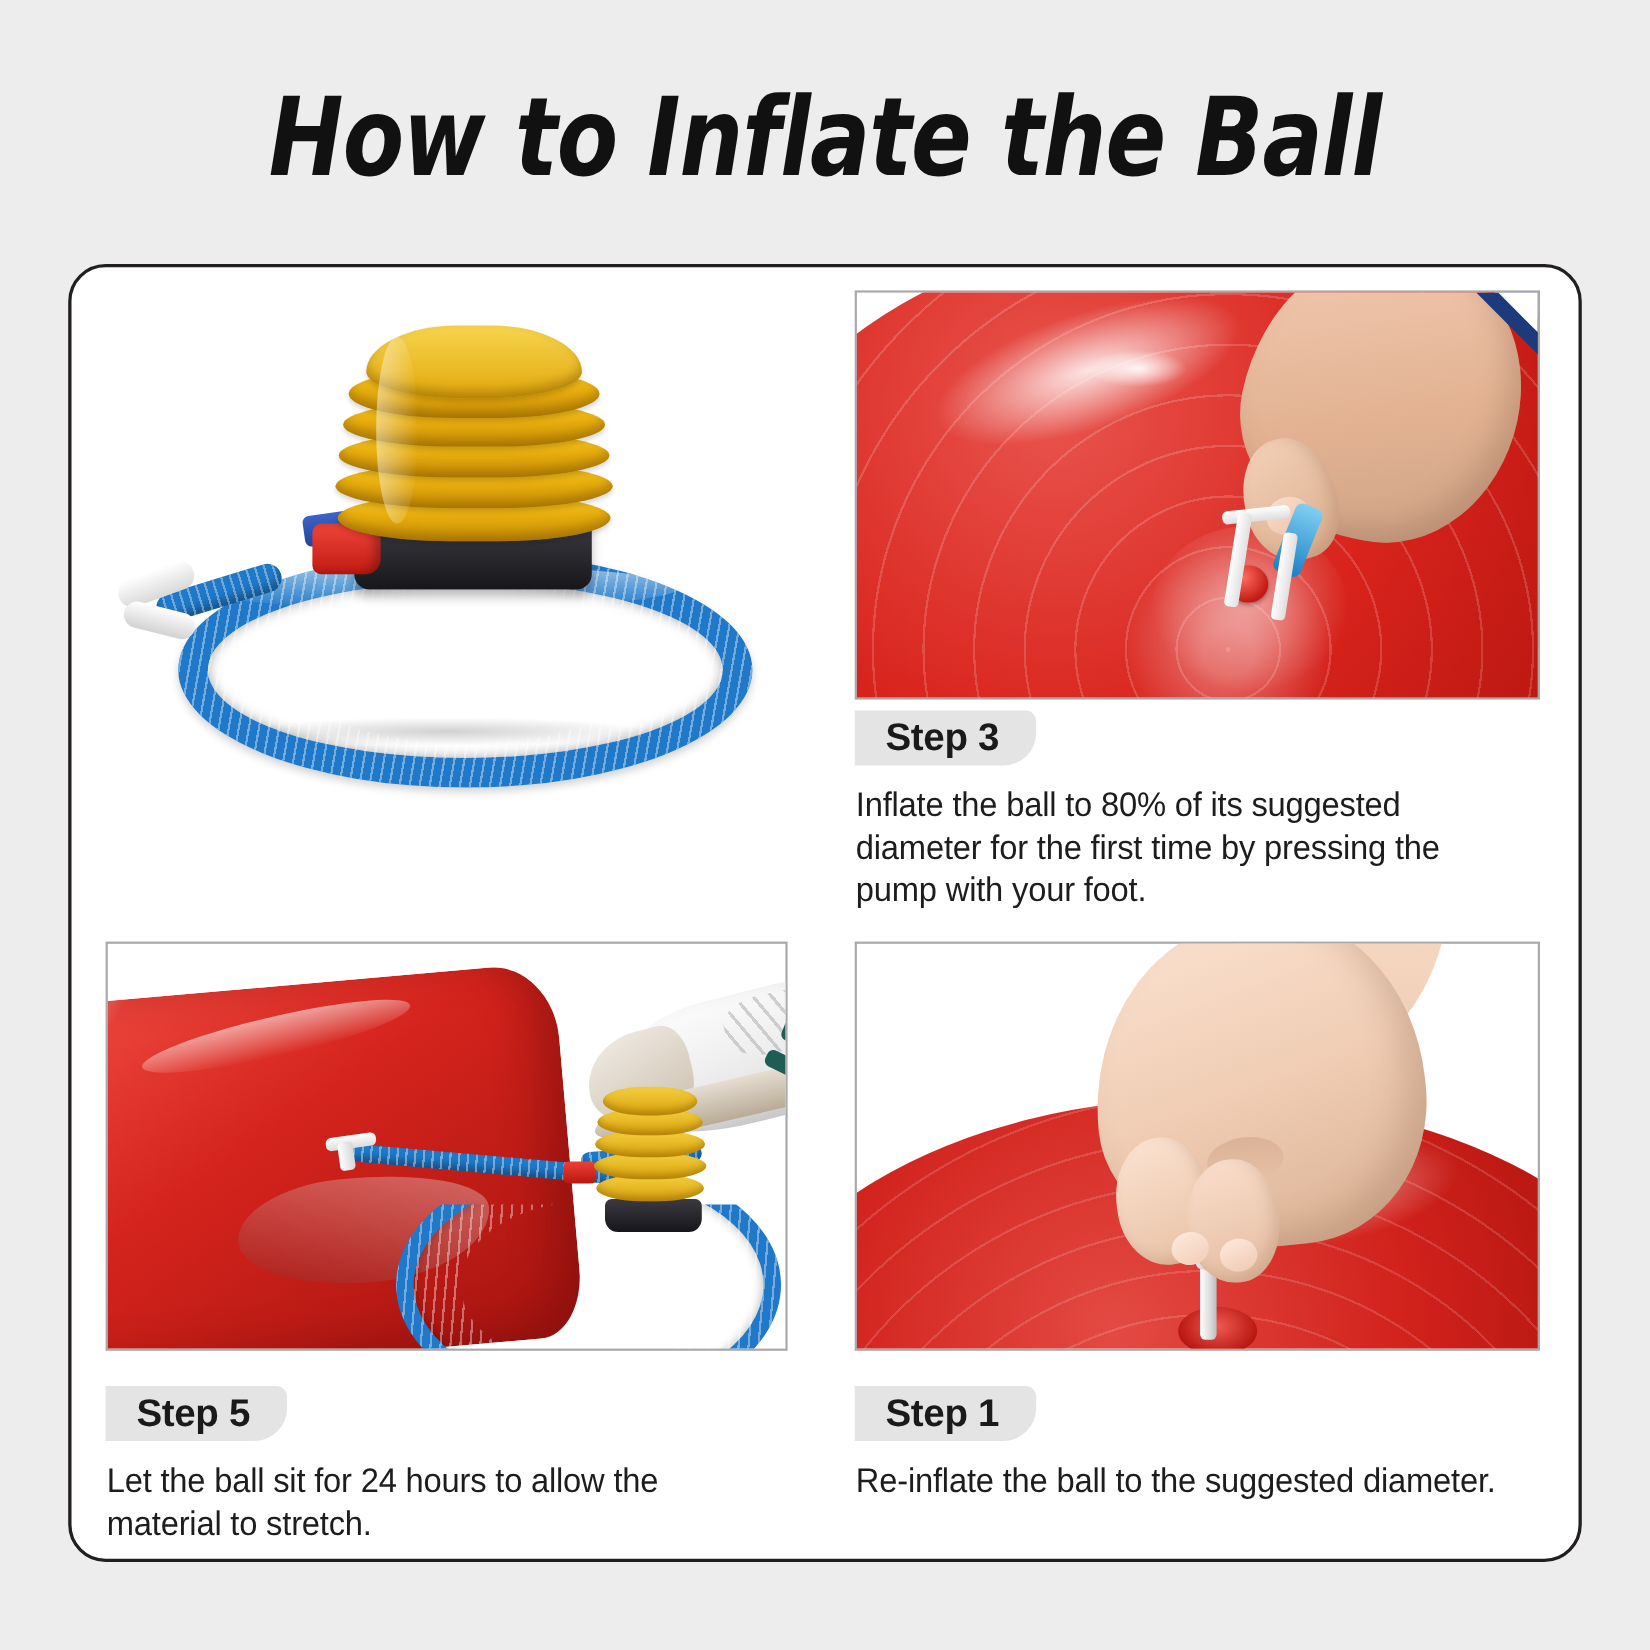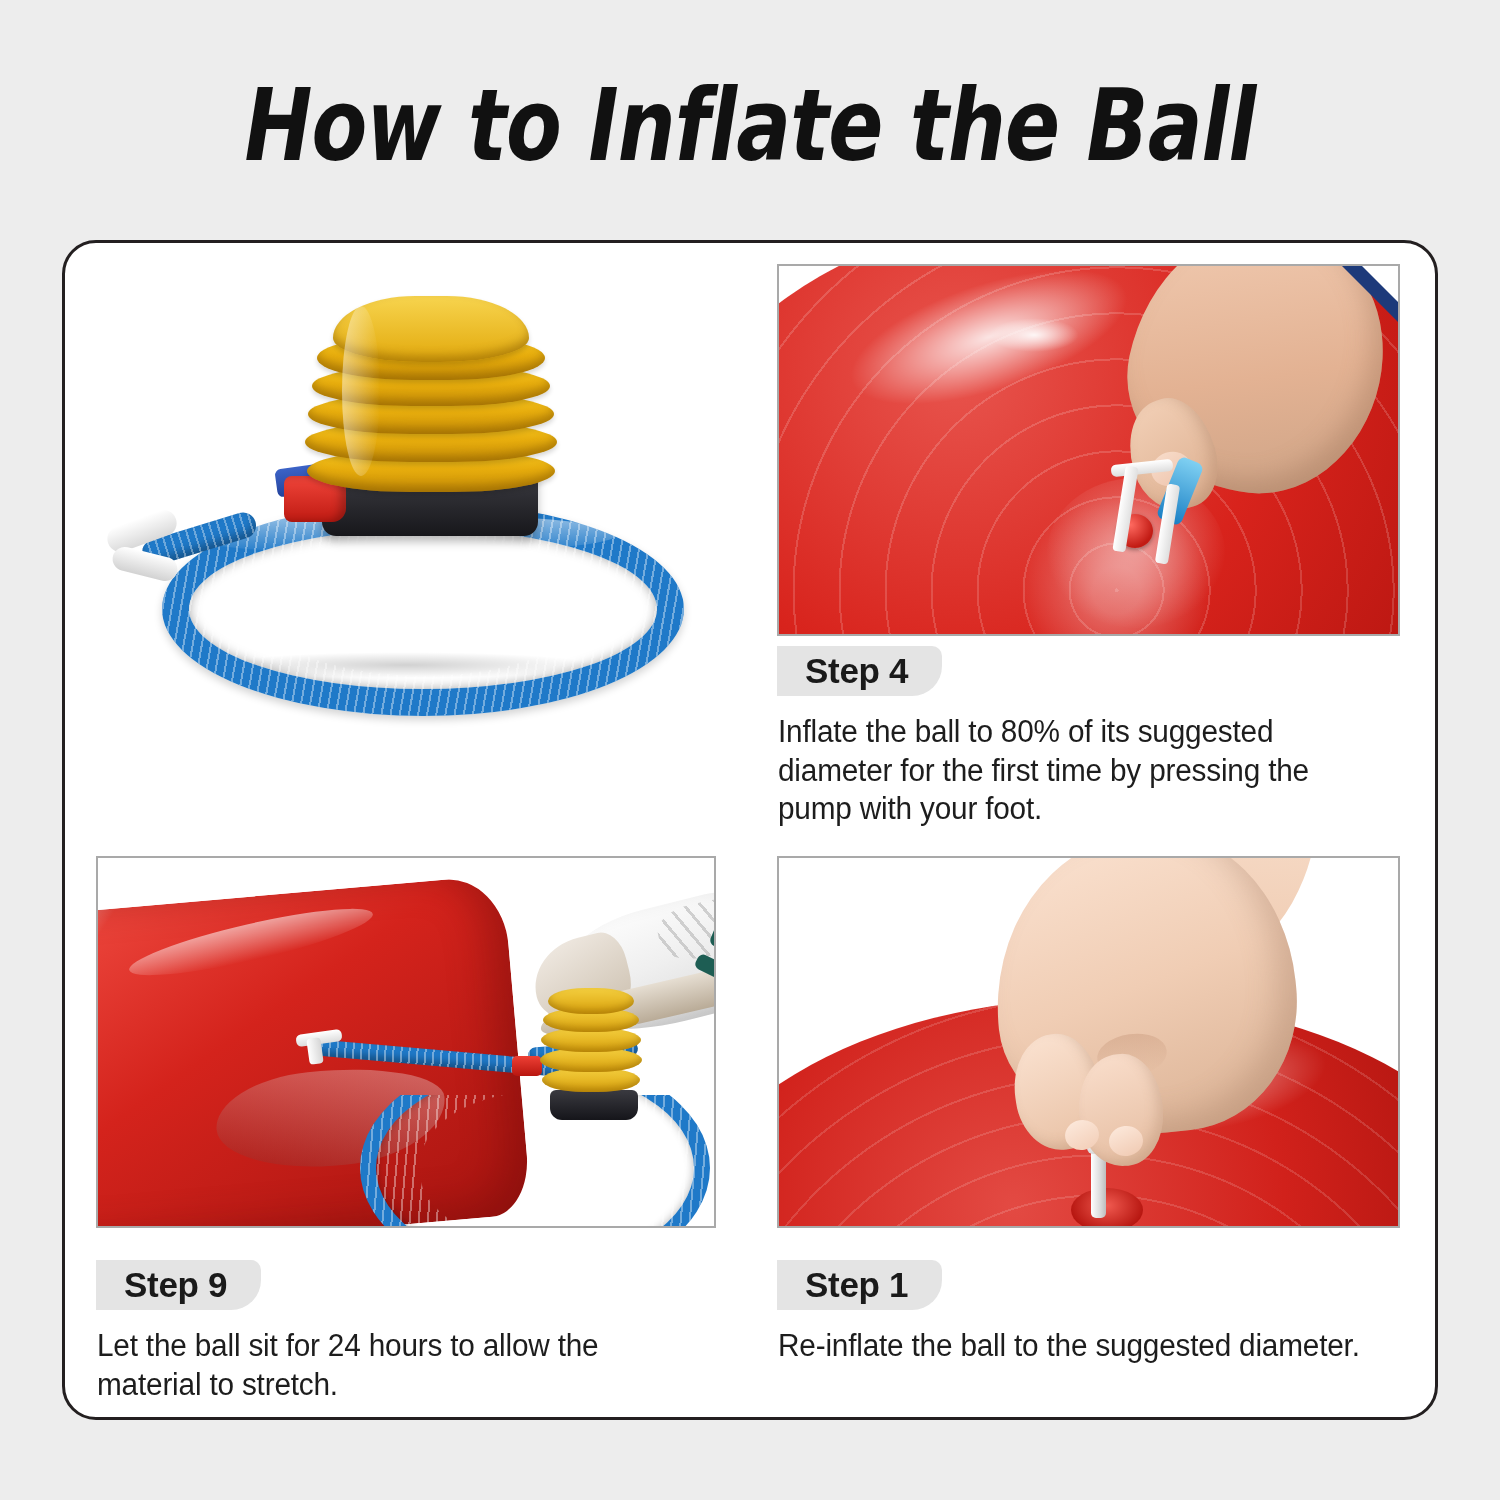--- a/index.html
+++ b/index.html
@@ -493,21 +493,21 @@
       <div class="s1-stem"></div>
       <div class="s1-bar"></div>
       <div class="s1-prongL"></div>
       <div class="s1-prongR"></div>
       <div class="s1-corner"></div>
       <div class="s1-corner2"></div>
     </div>
   </div>
 
   <div class="badge b1">
-    <span>Step 4</span>
+    <span>Step 3</span>
   </div>
   <div class="body-text t1">Inflate the ball to 80% of its suggested diameter for the first time by pressing the pump with your foot.</div>
 
   <div class="panel p2">
     <div class="ph">
       <div class="s2-bag"></div>
       <div class="s2-fold1"></div>
       <div class="s2-fold2"></div>
       <div class="s2-hoseloop"></div>
       <div class="s2-hose1"></div>
@@ -526,21 +526,21 @@
         <div class="s2-ring s2-r5"></div>
         <div class="s2-ring s2-r4"></div>
         <div class="s2-ring s2-r3"></div>
         <div class="s2-ring s2-r2"></div>
         <div class="s2-ring s2-r1"></div>
       </div>
     </div>
   </div>
 
   <div class="badge b2">
-    <span>Step 9</span>
+    <span>Step 5</span>
   </div>
   <div class="body-text t2">Let the ball sit for 24 hours to allow the material to stretch.</div>
 
   <div class="panel p3">
     <div class="ph">
       <div class="s3-ball"></div>
       <div class="s3-gloss"></div>
       <div class="s3-plug-base"></div>
       <div class="s3-plug"></div>
       <div class="s3-plug-head"></div>

